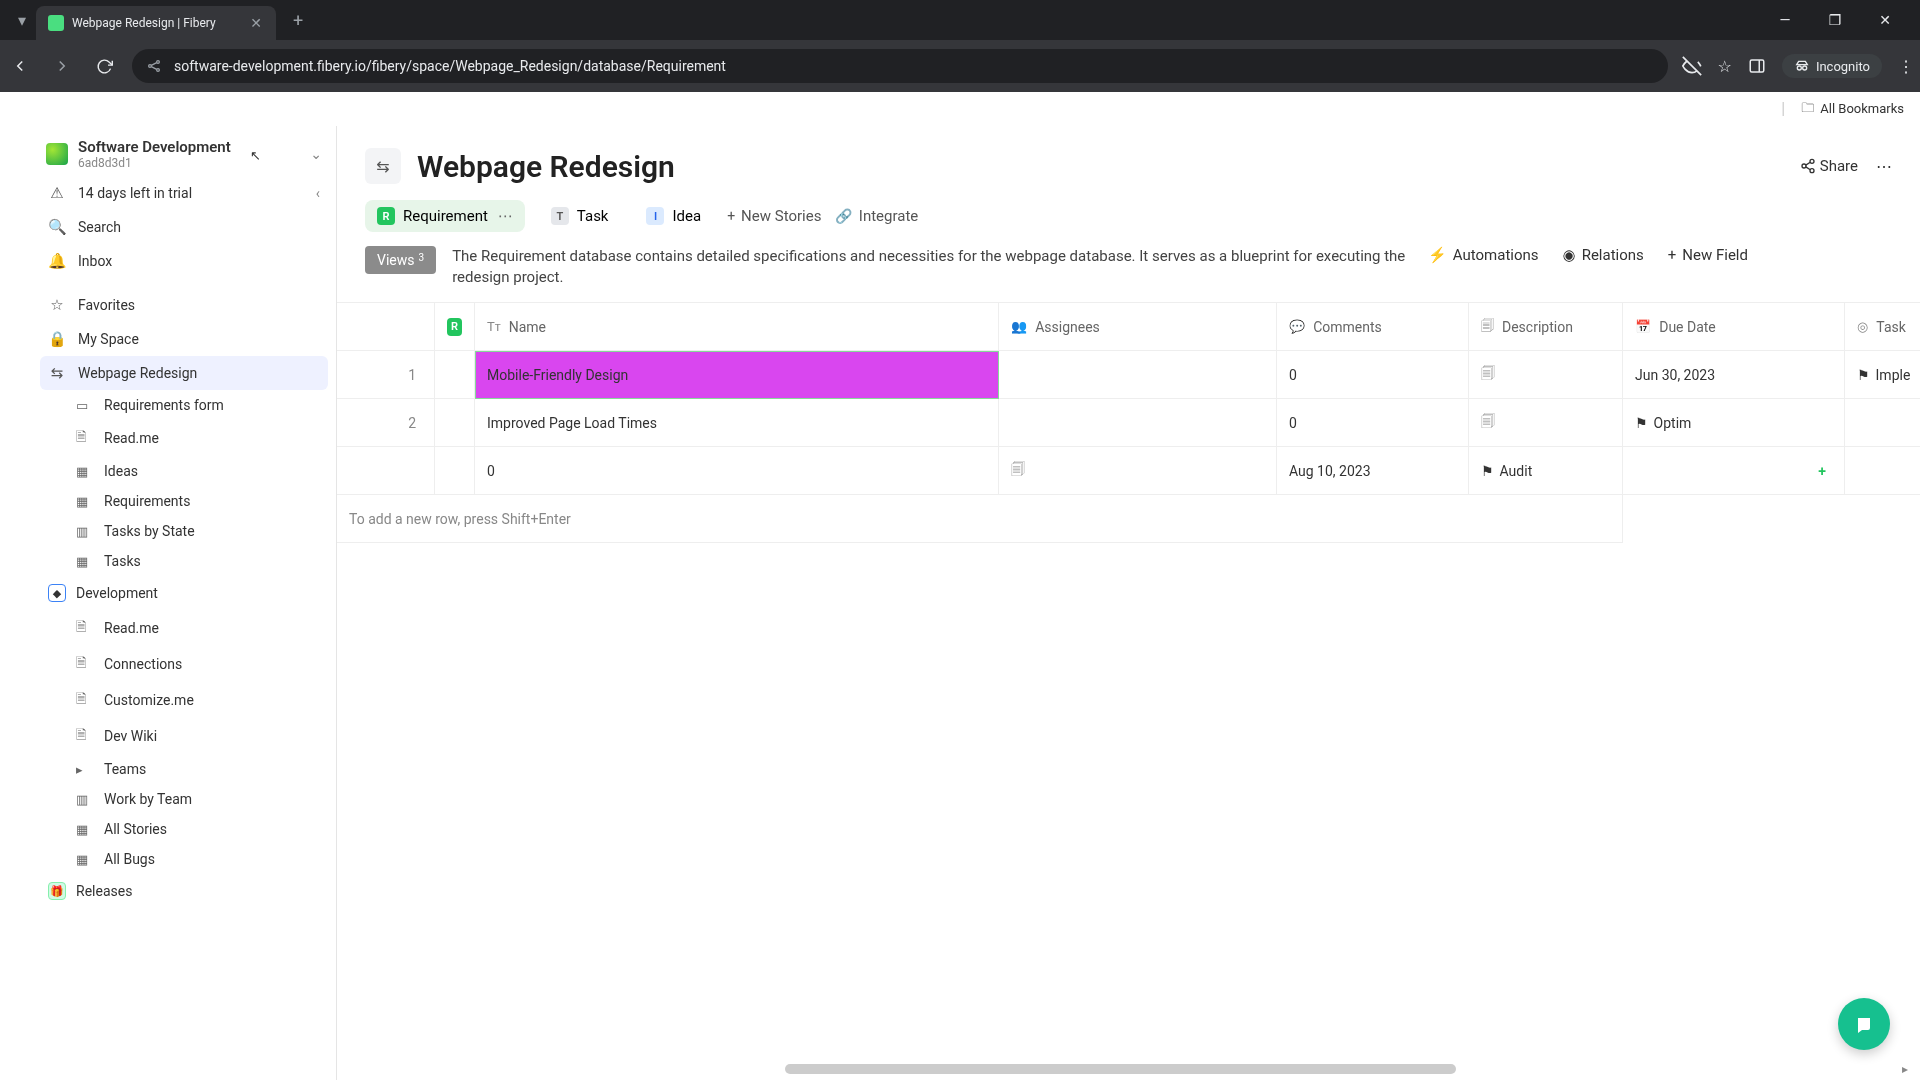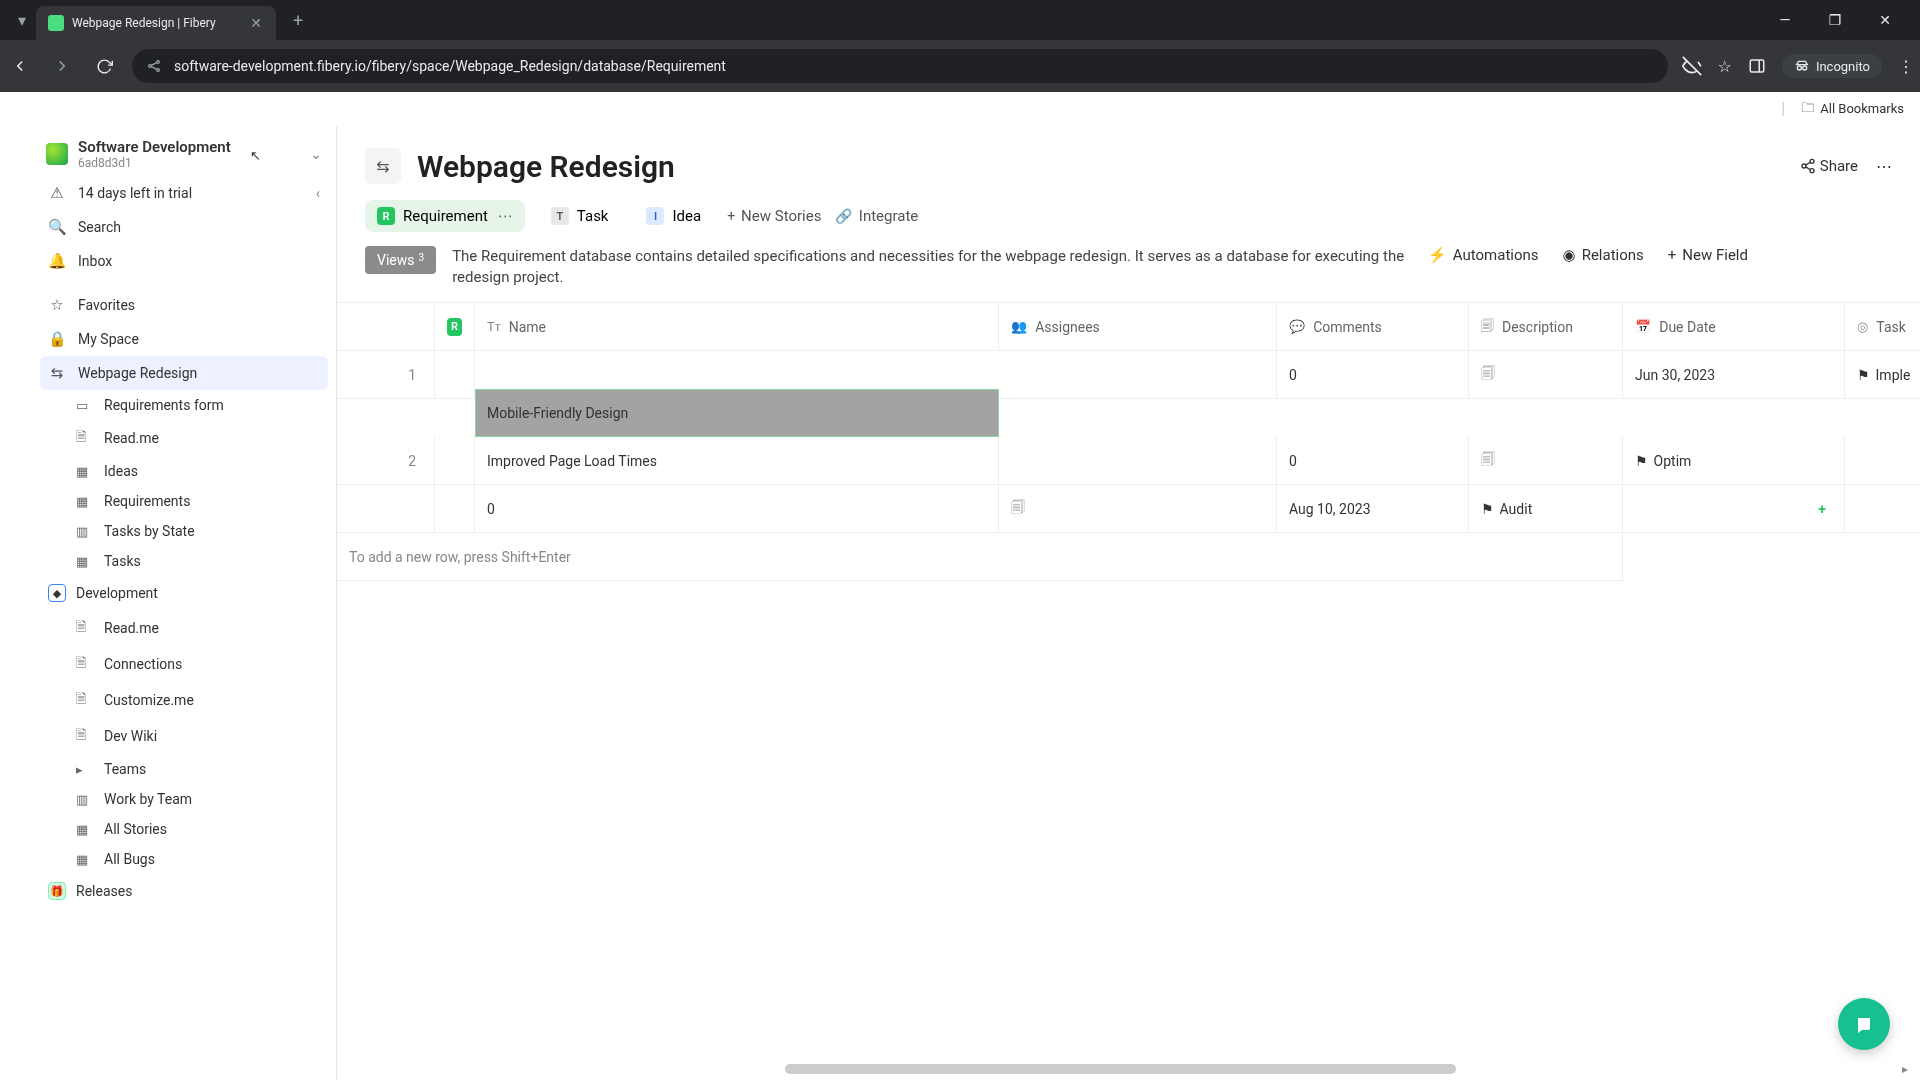--- a/index.html
+++ b/index.html
@@ -83,21 +83,21 @@
 .desc-actions { display:flex; align-items:center; gap: 24px; color:#333; font-size: 15px; }
 .desc-actions .act { display:flex; align-items:center; gap:6px; cursor:pointer; }
 
 
 .table-wrap { flex:1; overflow:hidden; border-top:1px solid #eee; position:relative; }
 .table { display:grid; grid-template-columns: 98px 40px 524px 278px 192px 154px 222px 300px; font-size: 14px; color:#333; }
 .th, .td { border-bottom: 1px solid #eee; border-right: 1px solid #eee; display:flex; align-items:center; padding: 10px 12px; height: 48px; background:#fff; }
 .th { color:#666; font-weight:400; gap:8px; }
 .th .ic { color:#888; font-size:13px; }
 .td.rownum { justify-content:flex-end; color:#888; padding-right: 18px; }
-.td.name.highlight { background:#a3a3a3; outline: 1.5px solid #86d99a; outline-offset:-1px;margin-top:38px; }
+.td.name.highlight { background:#d946ef; outline: 1.5px solid #86d99a; outline-offset:-1px; }
 .td.task .flag{ color:#333; margin-right:6px; }
 .rowadd { color:#888; }
 .rowadd .plus { color:#22c55e; font-weight:600; }
 .r-badge { width:18px; height:18px; border-radius:4px; background:#22c55e; color:#fff; font-size:11px; font-weight:600; display:flex; align-items:center; justify-content:center; margin-left:auto; }
 .note-ic { color:#888; }
 
 .hscroll { position:absolute; bottom:6px; left:448px; right:16px; height:10px; background:transparent; }
 .hscroll .thumb { position:absolute; left:0; width:60%; height:10px; background:#ccc; border-radius:5px; }
 .hscroll .rarrow { position:absolute; right:-4px; top:-2px; color:#888; font-size:12px; }
 
@@ -342,21 +342,21 @@
         <span class="ic">🔗</span>
         <span>Integrate</span>
       </div>
     </div>
 
     <div class="desc-row">
       <div class="views-chip">
         <span>Views</span>
         <sup>3</sup>
       </div>
-      <div class="desc-text">The Requirement database contains detailed specifications and necessities for the webpage redesign. It serves as a database for executing the redesign project.</div>
+      <div class="desc-text">The Requirement database contains detailed specifications and necessities for the webpage database. It serves as a blueprint for executing the redesign project.</div>
       <div class="desc-actions">
         <div class="act">
           <span>⚡</span>
           <span>Automations</span>
         </div>
         <div class="act">
           <span>◉</span>
           <span>Relations</span>
         </div>
         <div class="act">

